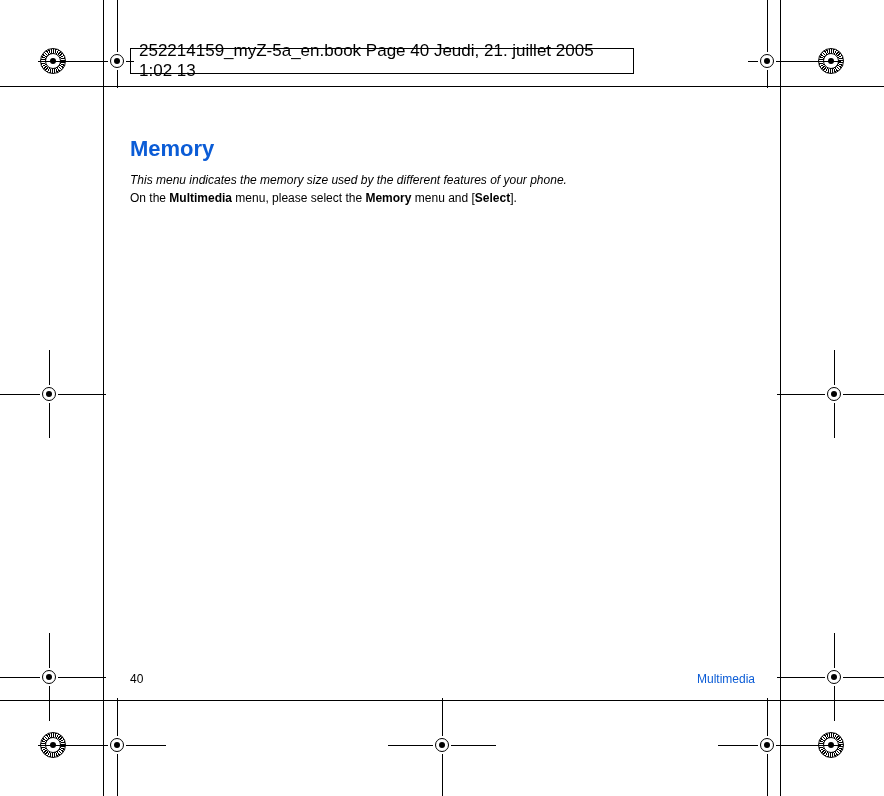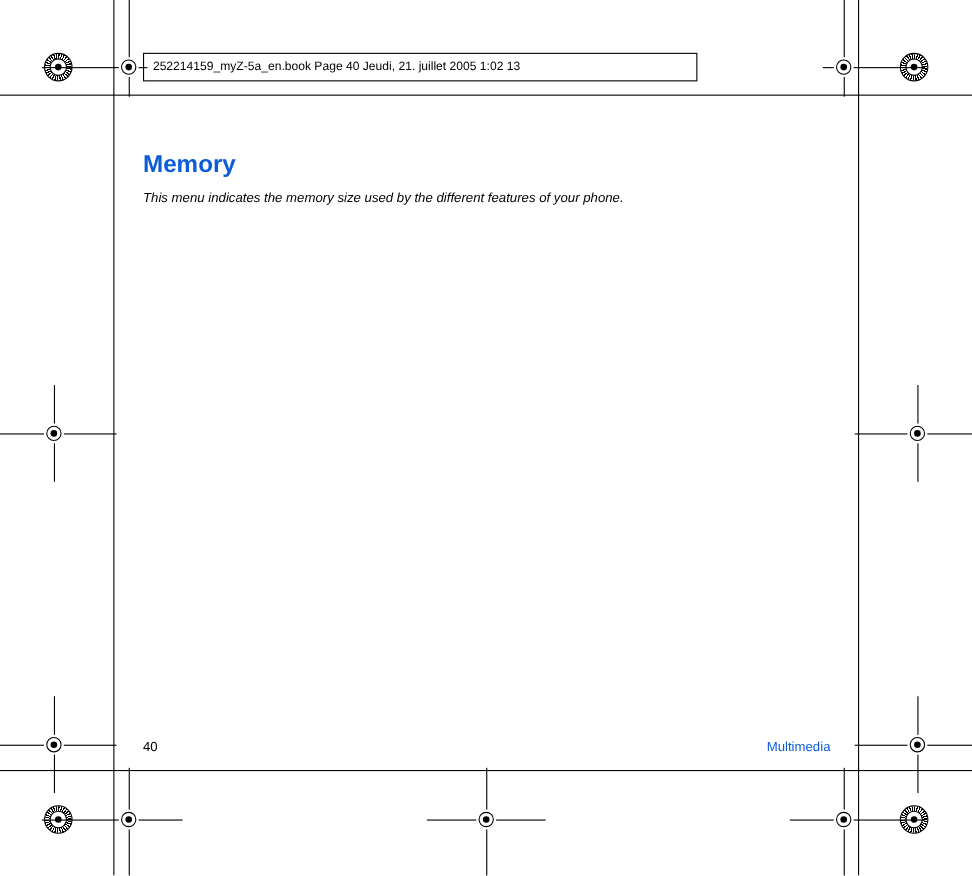--- a/index.html
+++ b/index.html
@@ -21,21 +21,21 @@
     .header-box {
       position: absolute;
       top: 48px;
       left: 130px;
       right: 250px;
       height: 26px;
       border: 1px solid #000;
       display: flex;
       align-items: center;
       padding: 0 8px;
-      font-size: 11px;
+      font-size: 17px;
       background: #fff;
     }
 
     
     .reg-big {
       position: absolute;
       width: 26px; height: 26px;
       border-radius: 50%;
       border: 1px solid #000;
       background:
@@ -218,18 +218,21 @@
   <div class="hline" style="left:18px; width:65px;"></div>
   <div class="vline" style="top:-38px; height:38px;"></div>
   <div class="vline" style="top:18px; height:44px;"></div>
   <div class="circ"></div>
     <div class="dot"></div>
 </div>
 
 <div class="content">
   <div class="section-title">Memory</div>
   <div class="intro-italic">This menu indicates the memory size used by the different features of your phone.</div>
+  <div class="para">
+    <span>On the </span><b>Multimedia</b><span> menu, please select the </span><b>Memory</b><span> menu and [</span><b>Select</b><span>].</span>
+  </div>
 </div>
 
 <div class="footer">
   <span class="pagenum">40</span>
   <span class="section-link">Multimedia</span>
 </div>
 
 </body></html>

